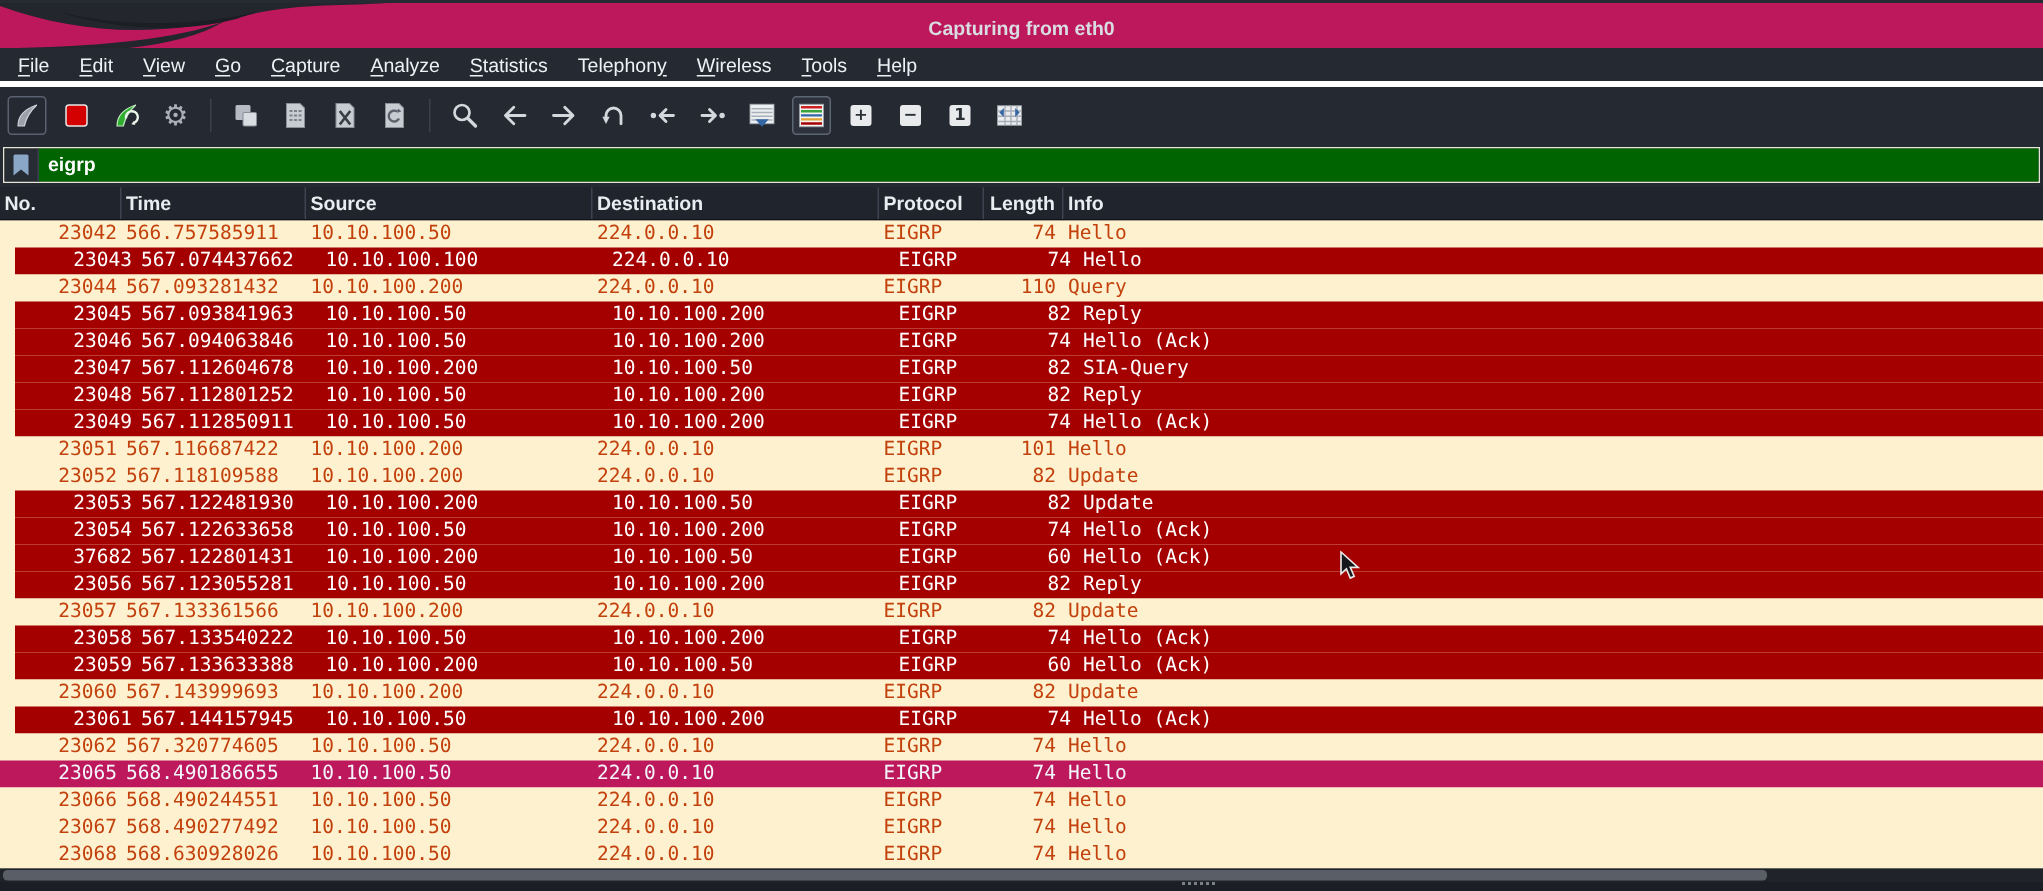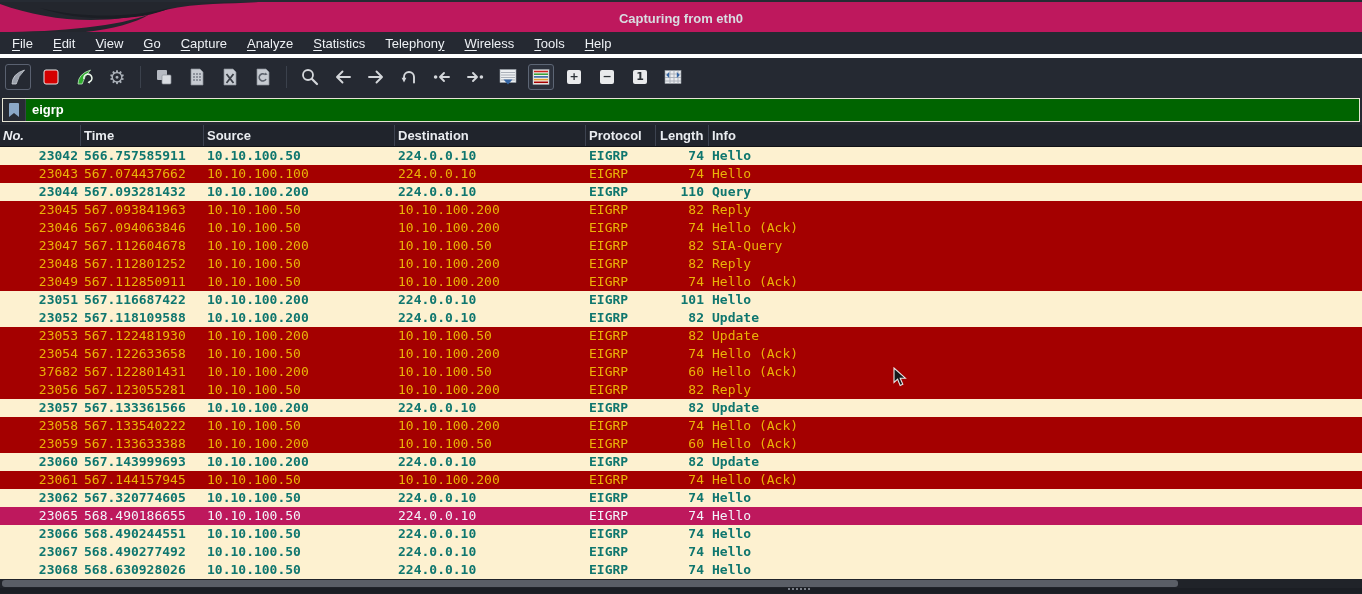--- a/index.html
+++ b/index.html
@@ -62,32 +62,32 @@
     display:flex; height:22px; background:#20242c; color:#e9ecf0;
     font-size:13px; font-weight:bold; line-height:22px;
     border-bottom:1px solid #101216;
   }
   .hcell { border-right:1px solid #3d4350; white-space:nowrap; overflow:hidden; }
   .pkt-rows { height:432px; overflow:hidden; background:#fdf1d0; }
   .prow {
     display:flex; height:18px; line-height:18px;
     font-family:"DejaVu Sans Mono", monospace; font-size:13px; white-space:nowrap;
   }
-  .prow.beige    { background:#fdf1d0; color:#0f766e;font-weight:bold; }
-  .prow.red      { background:#a40000; color:#eab308; }
+  .prow.beige    { background:#fdf1d0; color:#c2410c; }
+  .prow.red      { background:#a40000; color:#ffffff;margin-left:10px; }
   .prow.selected { background:#be185d; color:#f2f6fb; }
   .cell { white-space:nowrap; overflow:hidden; }
   .c0 { width:81px;  text-align:right; padding-right:3px; }
   .c1 { width:123px; padding-left:3px; }
   .c2 { width:191px; padding-left:3px; }
   .c3 { width:191px; padding-left:3px; }
   .c4 { width:70px;  padding-left:3px; }
   .c5 { width:53px;  text-align:right; padding-right:5px; }
   .c6 { flex:1; padding-left:3px; border-right:none; }
-  .hcell.c0 { text-align:left; padding-left:3px;font-style:italic; }
+  .hcell.c0 { text-align:left; padding-left:3px; }
   .hcell.c5 { text-align:left; padding-left:4px; }
   
   .hscroll { height:9px; background:#202329; position:relative; }
   .hthumb {
     position:absolute; left:2px; top:1px; width:1176px; height:7px;
     background:#5a5e66; border-radius:3px;
   }
   .bottom-strip { height:5px; background:#1b1e24; position:relative; }
   .splitter-dots { position:absolute; left:788px; top:0px; display:flex; gap:2px; }
   .splitter-dots i { width:2px; height:2px; background:#7a7f88; display:block; }

